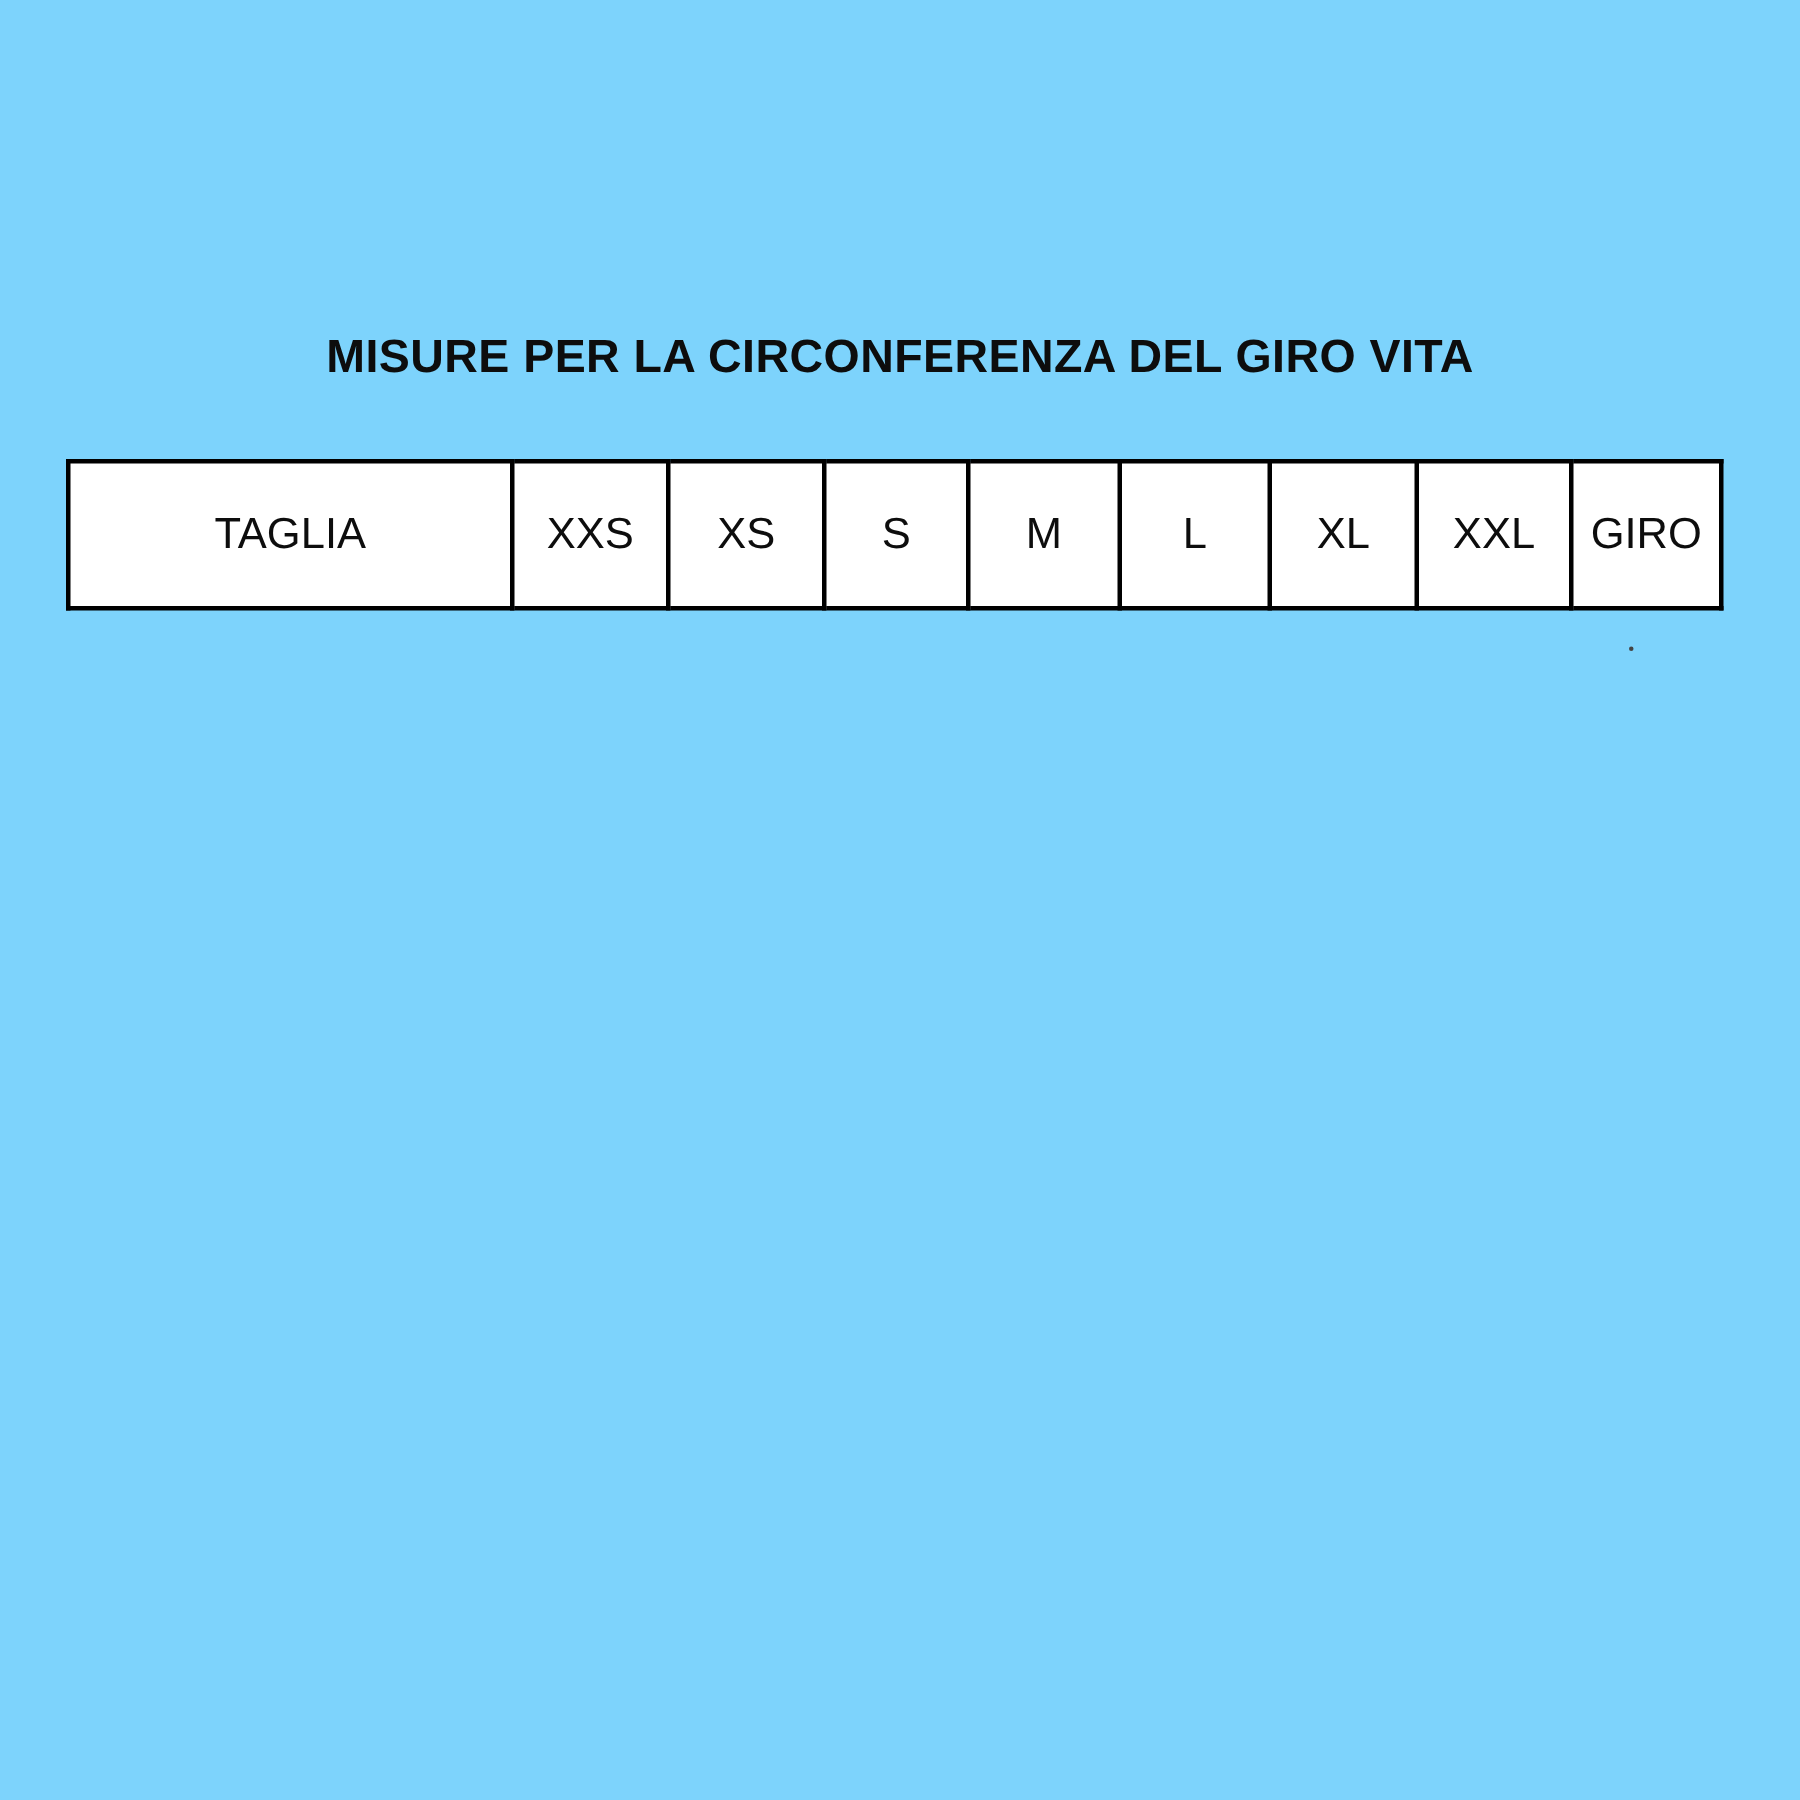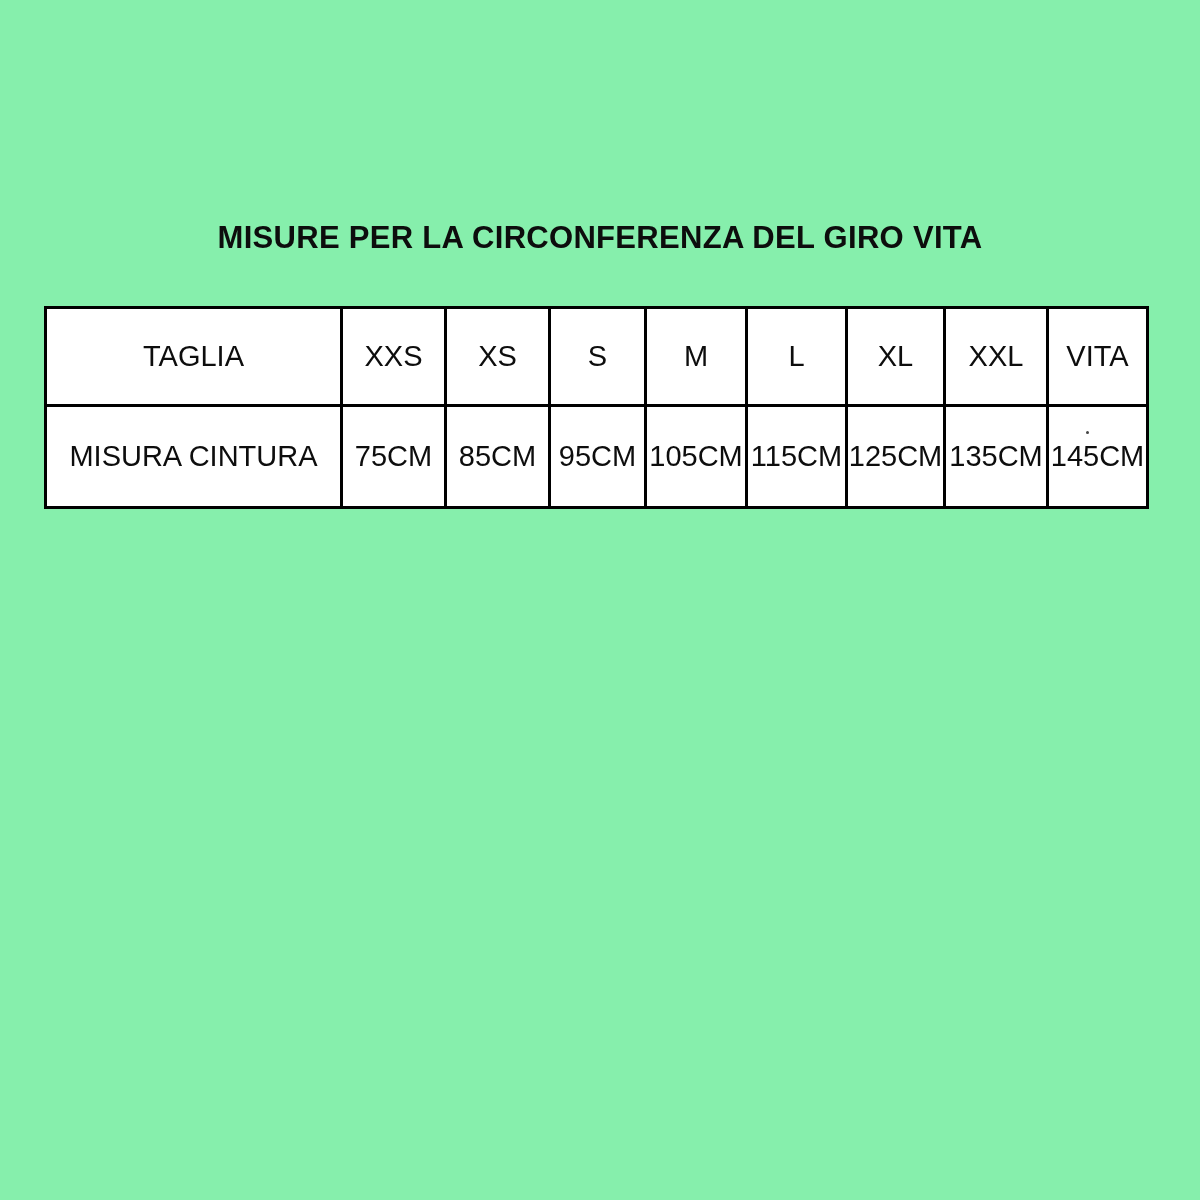--- a/index.html
+++ b/index.html
@@ -1,20 +1,20 @@
 <!DOCTYPE html>
 <html><head>
 <meta charset="utf-8">
 <style>
   html, body { margin: 0; padding: 0; background: #ffffff; }
   .page {
     position: relative;
     width: 1200px;
     height: 1200px;
-    background: #86efac;
+    background: #7dd3fc;
     font-family: "Liberation Sans", sans-serif;
     color: #000000;
     overflow: hidden;
   }
   .title {
     position: absolute;
     top: 220px;
     left: 0;
     width: 100%;
     text-align: center;
@@ -76,31 +76,20 @@
     <tbody>
       <tr class="row-header">
         <th>TAGLIA</th>
         <th>XXS</th>
         <th>XS</th>
         <th>S</th>
         <th>M</th>
         <th>L</th>
         <th>XL</th>
         <th>XXL</th>
-        <th>VITA</th>
-      </tr>
-      <tr class="row-data">
-        <td>MISURA CINTURA</td>
-        <td>75CM</td>
-        <td>85CM</td>
-        <td>95CM</td>
-        <td>105CM</td>
-        <td>115CM</td>
-        <td>125CM</td>
-        <td>135CM</td>
-        <td>145CM</td>
+        <th>GIRO</th>
       </tr>
     </tbody>
   </table>
 
   <div class="stray-dot"></div>
 
 </div>
 
 </body></html>

